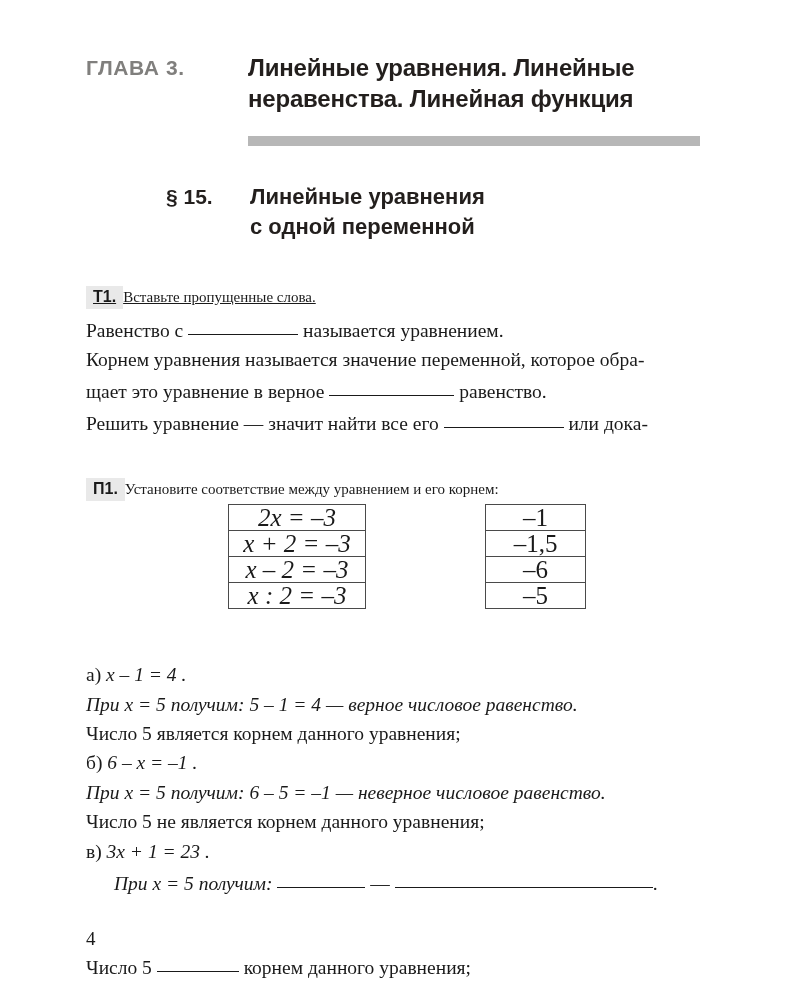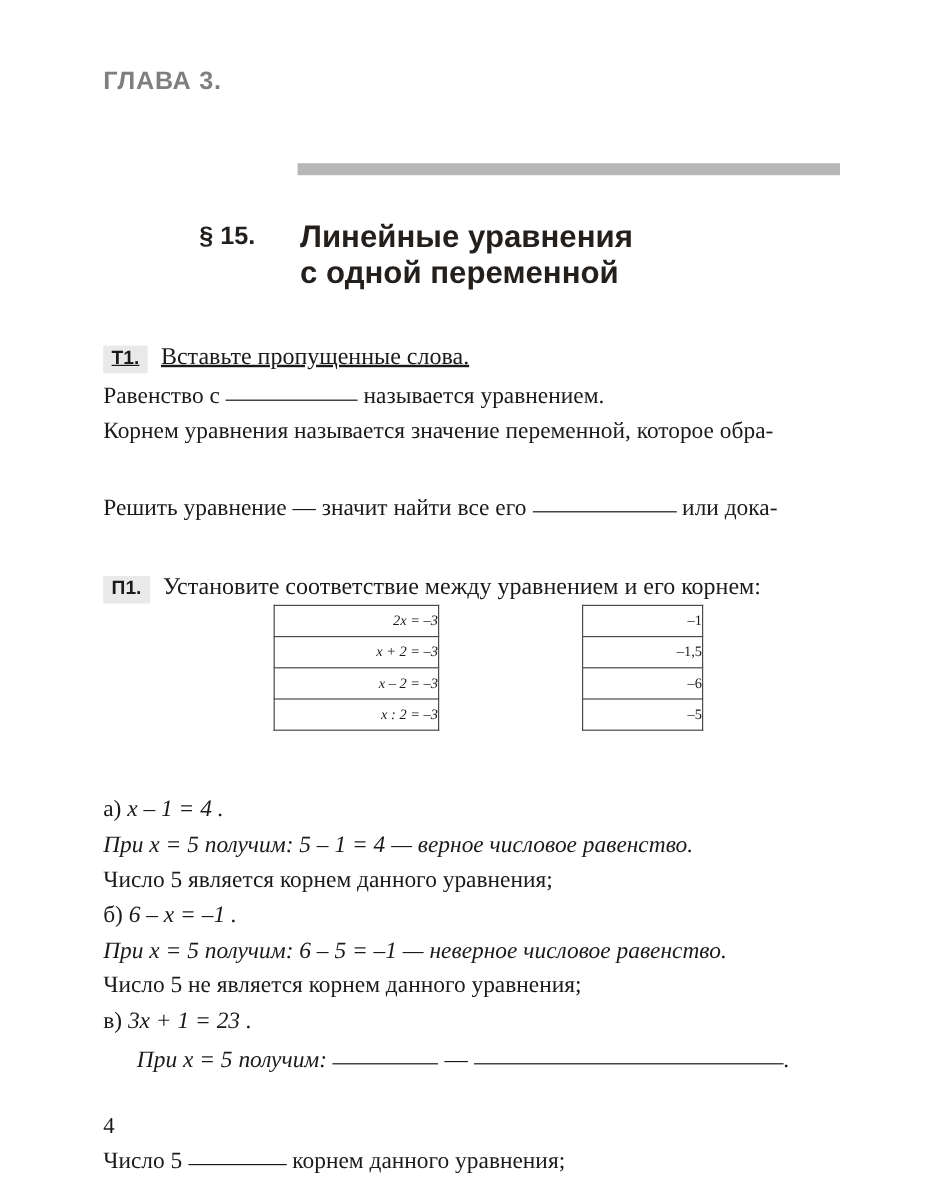--- a/index.html
+++ b/index.html
@@ -77,21 +77,21 @@
     font-weight: bold;
     font-size: 21px;
     line-height: 30px;
     color: #231f1d;
     width: 84px;
     flex: 0 0 84px;
   }
   .section-title {
     font-family: "Liberation Sans", "DejaVu Sans", sans-serif;
     font-weight: bold;
-    font-size: 26px;
+    font-size: 22px;
     line-height: 30px;
     color: #231f1d;
     flex: 1 1 auto;
     white-space: pre-line;
   }
 
   
   .block { position: absolute; }
 
   .badge {
@@ -104,23 +104,22 @@
     padding: 2px 7px 3px 7px;
     line-height: 18px;
     vertical-align: middle;
   }
 
   .task-head {
     display: flex;
     align-items: baseline;
   }
   .task-head .prompt {
-    font-size: 20px;
+    font-size: 15px;
     line-height: 26px;
-    margin-left: 11px;
   }
 
   .line {
     font-size: 19.5px;
     line-height: 26px;
     white-space: nowrap;
   }
 
   .blank {
     display: inline-block;
@@ -151,22 +150,22 @@
     height: 108px;
   }
   .mtable {
     position: absolute;
     border: 1.3px solid #4a4a4a;
     border-collapse: collapse;
     background: #fff;
   }
   .mtable td {
     border: 1.3px solid #4a4a4a;
-    text-align: right;
-    font-size: 12px;
+    text-align: center;
+    font-size: 25px;
     height: 25px;
     padding: 0;
     line-height: 25px;
     white-space: nowrap;
   }
   #table-equations { left: 228px; top: 0; width: 138px; }
   #table-equations td { width: 138px; }
   #table-roots { left: 485px; top: 0; width: 101px; }
   #table-roots td { width: 101px; }
 
@@ -180,20 +179,21 @@
   }
 </style>
 </head>
 <body>
 
 <div class="page">
 
   <div class="chapter-header">
     <div class="chapter-row">
       <div class="chapter-label">ГЛАВА 3.</div>
+      <div class="chapter-title">Линейные уравнения. Линейные неравенства. Линейная функция</div>
     </div>
   </div>
   <div class="chapter-rule"></div>
 
   <div class="section-header">
     <div class="section-num">§ 15.</div>
     <div class="section-title">Линейные уравнения
 с одной переменной</div>
   </div>
 
@@ -205,20 +205,25 @@
   </div>
 
   <div class="block line" style="left:86px; top:318px;">
     <span>Равенство с</span>
     <span class="blank b-110"></span>
     <span>называется уравнением.</span>
   </div>
 
   <div class="block line" style="left:86px; top:347px;">Корнем уравнения называется значение переменной, которое обра-</div>
 
+  <div class="block line" style="left:86px; top:379px;">
+    <span>щает это уравнение в верное</span>
+    <span class="blank b-125"></span>
+    <span>равенство.</span>
+  </div>
 
   <div class="block line" style="left:86px; top:411px;">
     <span>Решить уравнение — значит найти все его</span>
     <span class="blank b-120"></span>
     <span>или дока-</span>
   </div>
 
 
   <div class="block" style="left:86px; top:476px;">
     <div class="task-head">

